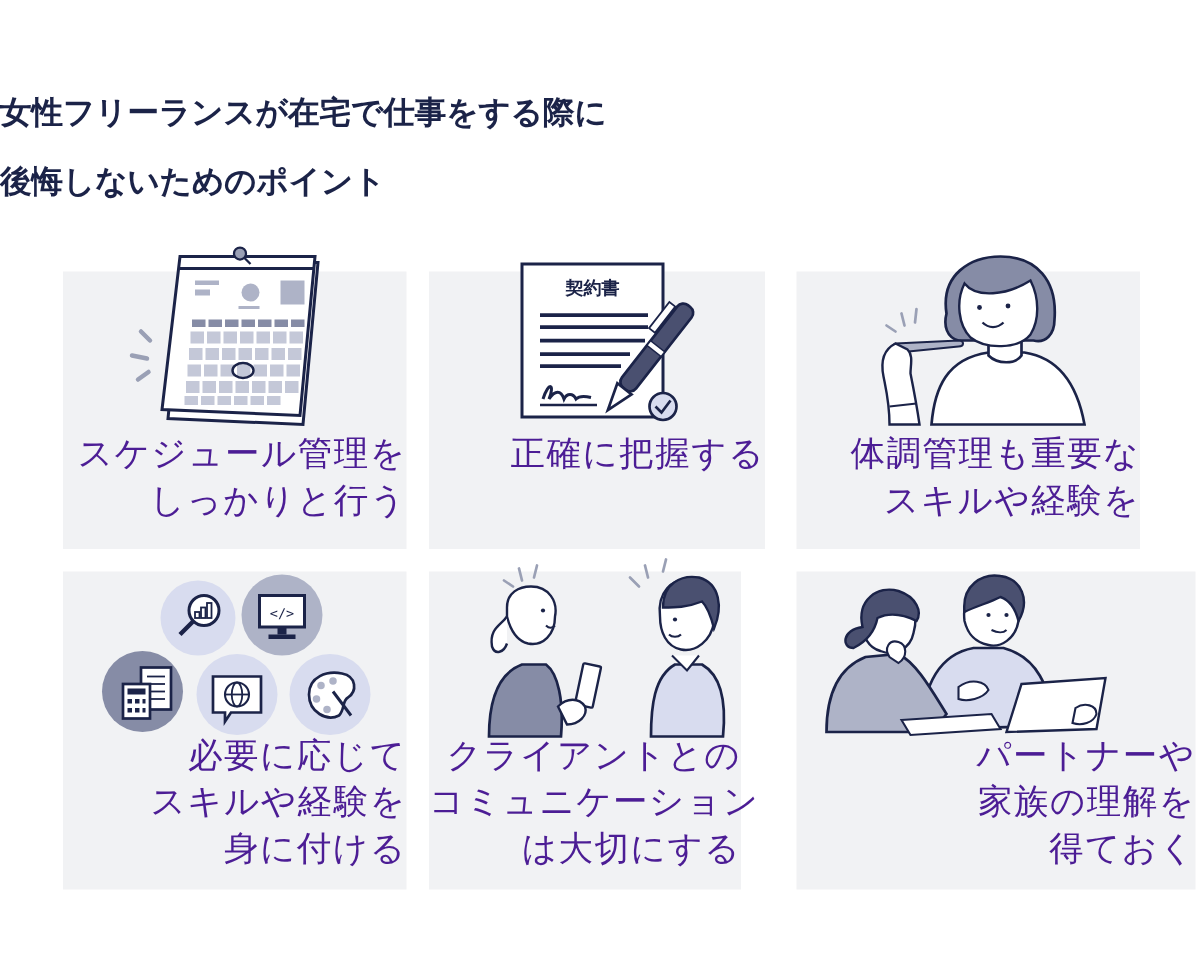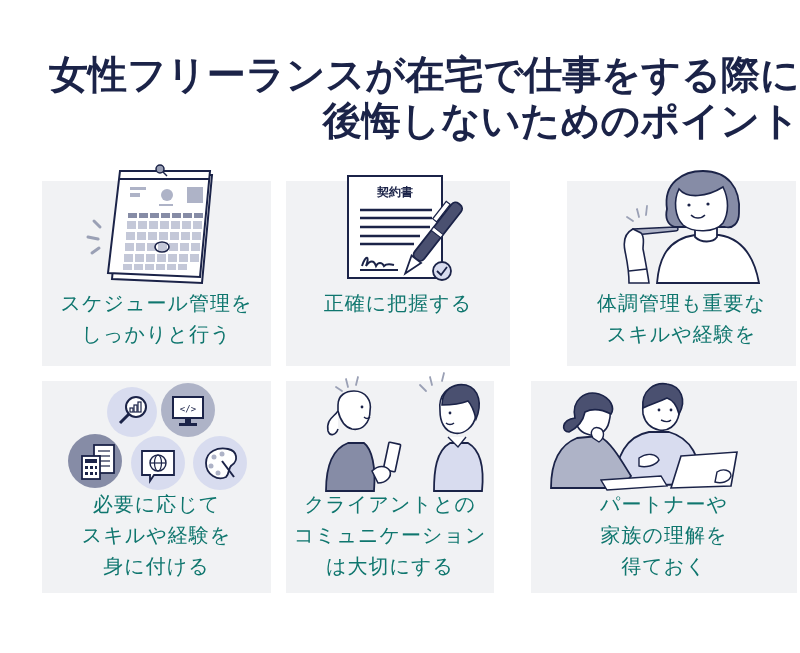--- a/index.html
+++ b/index.html
@@ -1,24 +1,24 @@
 <!DOCTYPE html>
 <html><head>
 <meta charset="utf-8">
 <style>
   html, body { margin:0; padding:0; background:#ffffff; }
   body { width:800px; height:653px; position:relative; overflow:hidden;
          font-family: "DejaVu Sans", "Liberation Sans", sans-serif; }
-  .title { position:absolute; left:0; top:52px; width:800px; text-align:right;
-           color:#1b2348; font-weight:bold; font-size:39px; line-height:46px; letter-spacing:0px; }
+  .title { position:absolute; left:0; top:52px; width:800px; text-align:left;
+           color:#1b2348; font-weight:bold; font-size:21px; line-height:46px; letter-spacing:0px; }
   .title div { white-space:nowrap; }
   .card { position:absolute; background:#f1f2f4; overflow:visible; }
   .card .illus { position:absolute; left:0; top:0; width:100%; pointer-events:none; }
-  .card .label { position:absolute; left:0; width:100%; text-align:center; color:#0f766e;
-                 font-size:20px; line-height:31px; letter-spacing:1px; white-space:nowrap; }
+  .card .label { position:absolute; left:0; width:100%; text-align:right; color:#4c1d95;
+                 font-size:23px; line-height:31px; letter-spacing:1px; white-space:nowrap; }
   svg { display:block; overflow:visible; }
 </style>
 </head>
 <body>
 
 <div class="title">
   <div>女性フリーランスが在宅で仕事をする際に</div>
   <div>後悔しないためのポイント</div>
 </div>
 
@@ -124,21 +124,21 @@
 
       <circle cx="156" cy="97" r="9" fill="#d8dcef" stroke="#1b2348" stroke-width="1.8"></circle>
       <path d="M151 97 L155 101 L161 93" fill="none" stroke="#1b2348" stroke-width="1.8"></path>
     </svg>
   </div>
   <div class="label" style="top:107px;">
     <div>正確に把握する</div>
   </div>
 </div>
 
-<div class="card" style="left:531px;top:181px;width:229px;height:185px;margin-left:36px;">
+<div class="card" style="left:531px;top:181px;width:229px;height:185px;">
   <div class="illus" style="top:-12px;">
     <svg width="229" height="114" viewBox="0 0 229 114">
 
       <g stroke="#9aa0b5" stroke-width="1.8" stroke-linecap="round">
         <line x1="60" y1="48" x2="66" y2="52"></line>
         <line x1="70" y1="40" x2="72" y2="48"></line>
         <line x1="80" y1="37" x2="79" y2="46"></line>
       </g>
 
       <path d="M90 114 C92 90 100 70 128 66 L152 66 C178 70 188 92 192 114 Z" fill="#ffffff" stroke="#1b2348" stroke-width="1.8"></path>

